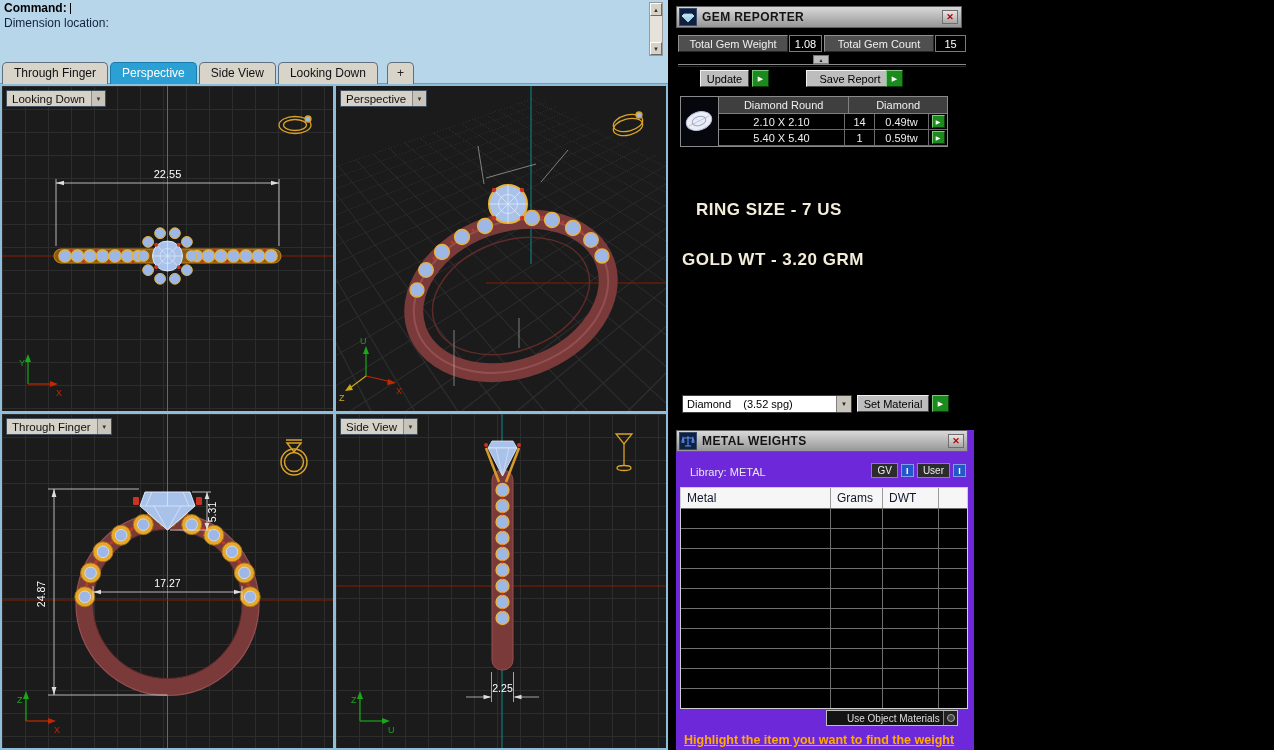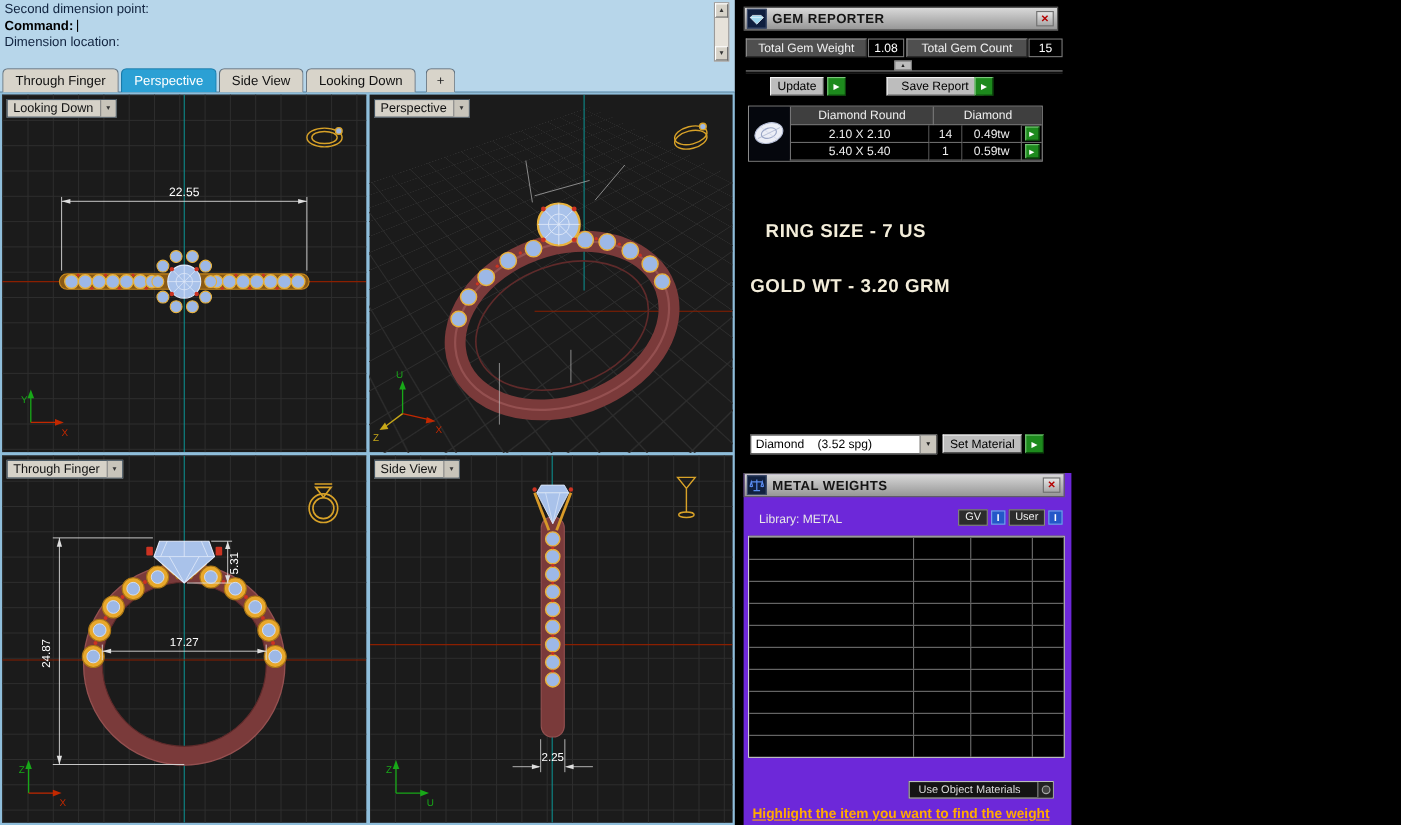--- a/index.html
+++ b/index.html
@@ -62,30 +62,29 @@
   .mw-lib{position:absolute;left:14px;top:36px;font-size:11px;color:#e8e8e8}
   .mw-gv{position:absolute;right:8px;top:33px;display:flex;gap:3px;align-items:center}
   .mw-tag{border:1px solid #888;background:#2c2c2c;color:#eee;font-size:10px;padding:1px 5px}
   .mw-blue{width:13px;height:13px;background:#2457c8;border:1px solid #7aa0ee;color:#fff;font-size:9px;font-weight:bold;display:flex;align-items:center;justify-content:center}
   .mw-table{position:absolute;left:4px;top:57px;width:288px;border:1px solid #cfcfcf;background:#000}
   .mw-head{display:flex;background:#f6f6f6;height:20px}
   .mw-hc{font-size:12px;color:#101828;display:flex;align-items:center;padding-left:6px;border-right:1px solid #9a9a9a}
   .mw-row{display:flex;height:20px;border-top:1px solid #6f6f6f}
   .mw-c{border-right:1px solid #6f6f6f;height:100%}
   .mw-use{position:absolute;left:150px;top:280px;width:132px;height:16px;border:1px solid #bdbdbd;background:#141414;color:#ddd;font-size:10px;display:flex;align-items:center}
-  .mw-use .mw-use-text{flex:1;padding-left:8px;white-space:nowrap}
+  .mw-use .mw-use-text{flex:1;padding-left:20px;white-space:nowrap}
   .mw-circle-box{width:14px;height:14px;border-left:1px solid #888;background:#222;display:flex;align-items:center;justify-content:center}
   .mw-circle{width:8px;height:8px;border:1px solid #aaa;border-radius:50%;background:#444}
   .mw-hint{position:absolute;left:8px;top:303px;font-size:12.5px;font-weight:bold;color:#ffab00;text-decoration:underline;white-space:nowrap}
 </style>
 </head>
 <body>
 
 <div class="top-blue">
-  <div class="cmd-line">Second dimension point:</div>
   <div class="cmd-line prompt"><span>Command:</span><span class="caret"></span></div>
   <div class="cmd-line">Dimension location:</div>
   <div class="cmd-scroll">
     <div class="sb-btn">▲</div>
     <div class="sb-btn bottom">▼</div>
   </div>
 </div>
 
 <div class="tabs">
   <div class="tab">Through Finger</div>
@@ -532,20 +531,26 @@
     <span class="mw-blue">
         <span>I</span>
       </span>
     <span class="mw-tag">User</span>
     <span class="mw-blue">
         <span>I</span>
       </span>
   </div>
 
   <div class="mw-table">
+    <div class="mw-head">
+      <div class="mw-hc" style="width:150px">Metal</div>
+      <div class="mw-hc" style="width:52px">Grams</div>
+      <div class="mw-hc" style="width:56px">DWT</div>
+      <div class="mw-hc" style="width:28px;border-right:none"></div>
+    </div>
     <div class="mw-row">
         <div class="mw-c" style="width:150px"></div>
         <div class="mw-c" style="width:52px"></div>
         <div class="mw-c" style="width:56px"></div>
         <div class="mw-c" style="width:28px;border-right:none"></div>
       </div>
     <div class="mw-row">
         <div class="mw-c" style="width:150px"></div>
         <div class="mw-c" style="width:52px"></div>
         <div class="mw-c" style="width:56px"></div>

